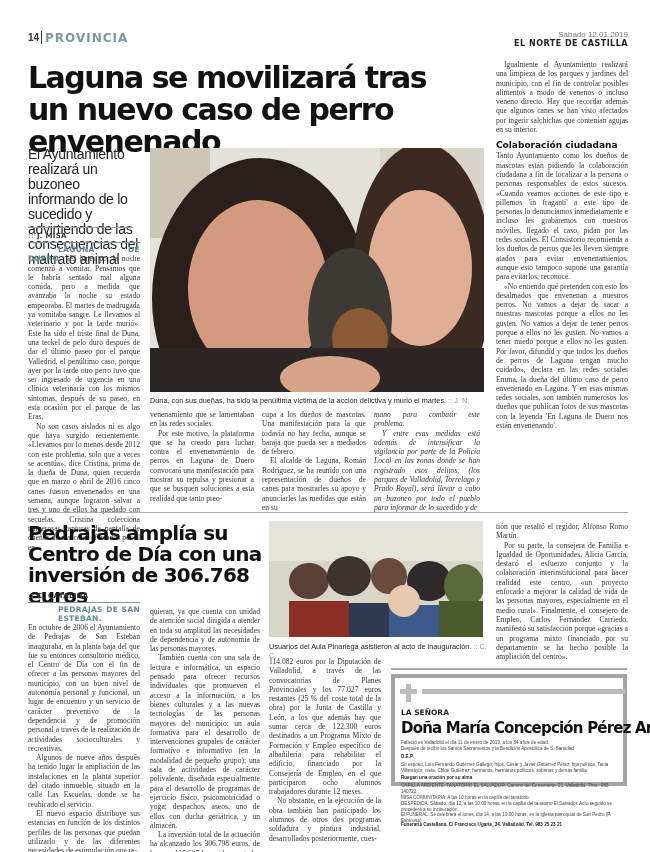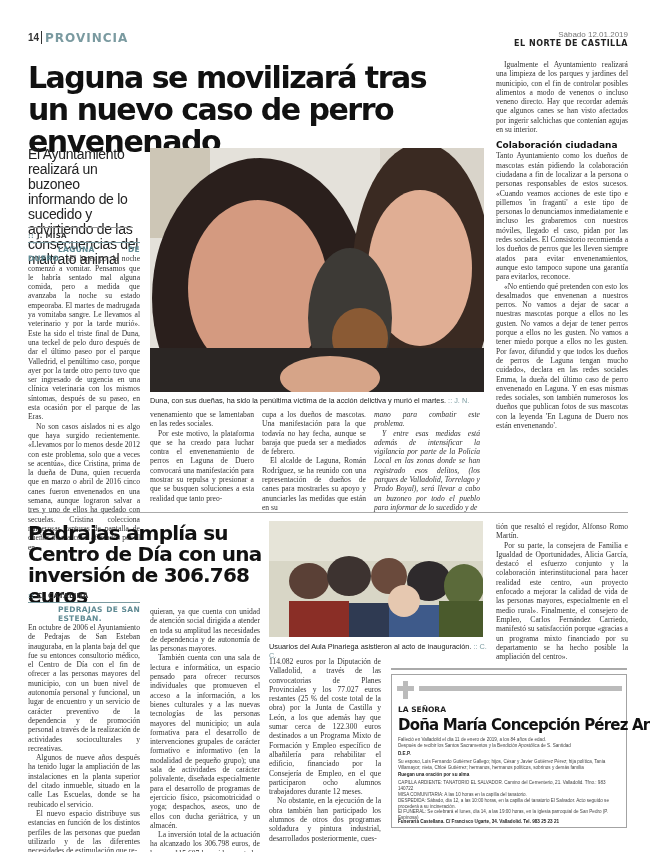--- a/index.html
+++ b/index.html
@@ -30,21 +30,21 @@
 
   .photo1 { position: absolute; left: 150px; top: 148px; width: 334px; height: 244px; overflow: hidden; background: #d9d5cc; }
   .caption { position: absolute; font: 7.3px "Liberation Sans", sans-serif; color: #222; }
 
   .divider { position: absolute; left: 28px; top: 512px; width: 600px; height: 1px; background: #aaa; }
 
   .headline2 { position: absolute; left: 28px; top: 523px; width: 235px; font: bold 20px "DejaVu Sans", sans-serif; line-height: 21px; letter-spacing: -0.8px; color: #111; }
 
   .photo2 { position: absolute; left: 269px; top: 521px; width: 214px; height: 116px; overflow: hidden; background: #c8c4b6; }
 
-  .obit { position: absolute; left: 391px; top: 674px; width: 236px; height: 154px; border: 1px solid #a3a3a3; background: #fff; }
+  .obit { position: absolute; left: 391px; top: 674px; width: 236px; height: 112px; border: 4px solid #a3a3a3; background: #fff; }
   .obit-topline { position: absolute; left: 391px; top: 668px; width: 236px; height: 2px; background: #aaa; }
   .obit .cross-v { position: absolute; left: 11px; top: 6px; width: 5px; height: 18px; background: #bbb; }
   .obit .cross-h { position: absolute; left: 5px; top: 11px; width: 17px; height: 5px; background: #bbb; }
   .obit .bar { position: absolute; left: 27px; top: 11px; width: 203px; height: 5px; background: #bbb; }
   .obit .label { position: absolute; left: 6px; top: 30px; font: bold 7.5px "DejaVu Sans", sans-serif; color: #222; }
   .obit .name { position: absolute; left: 6px; top: 41px; font: bold 15px "DejaVu Sans", sans-serif; letter-spacing: -0.8px; color: #111; white-space: nowrap; }
   .obit .small { position: absolute; left: 6px; font: 4.6px "Liberation Sans", sans-serif; color: #444; line-height: 5.6px; width: 224px; }
   .obit .small b { font-weight: bold; color: #222; }
 </style>
 </head>

